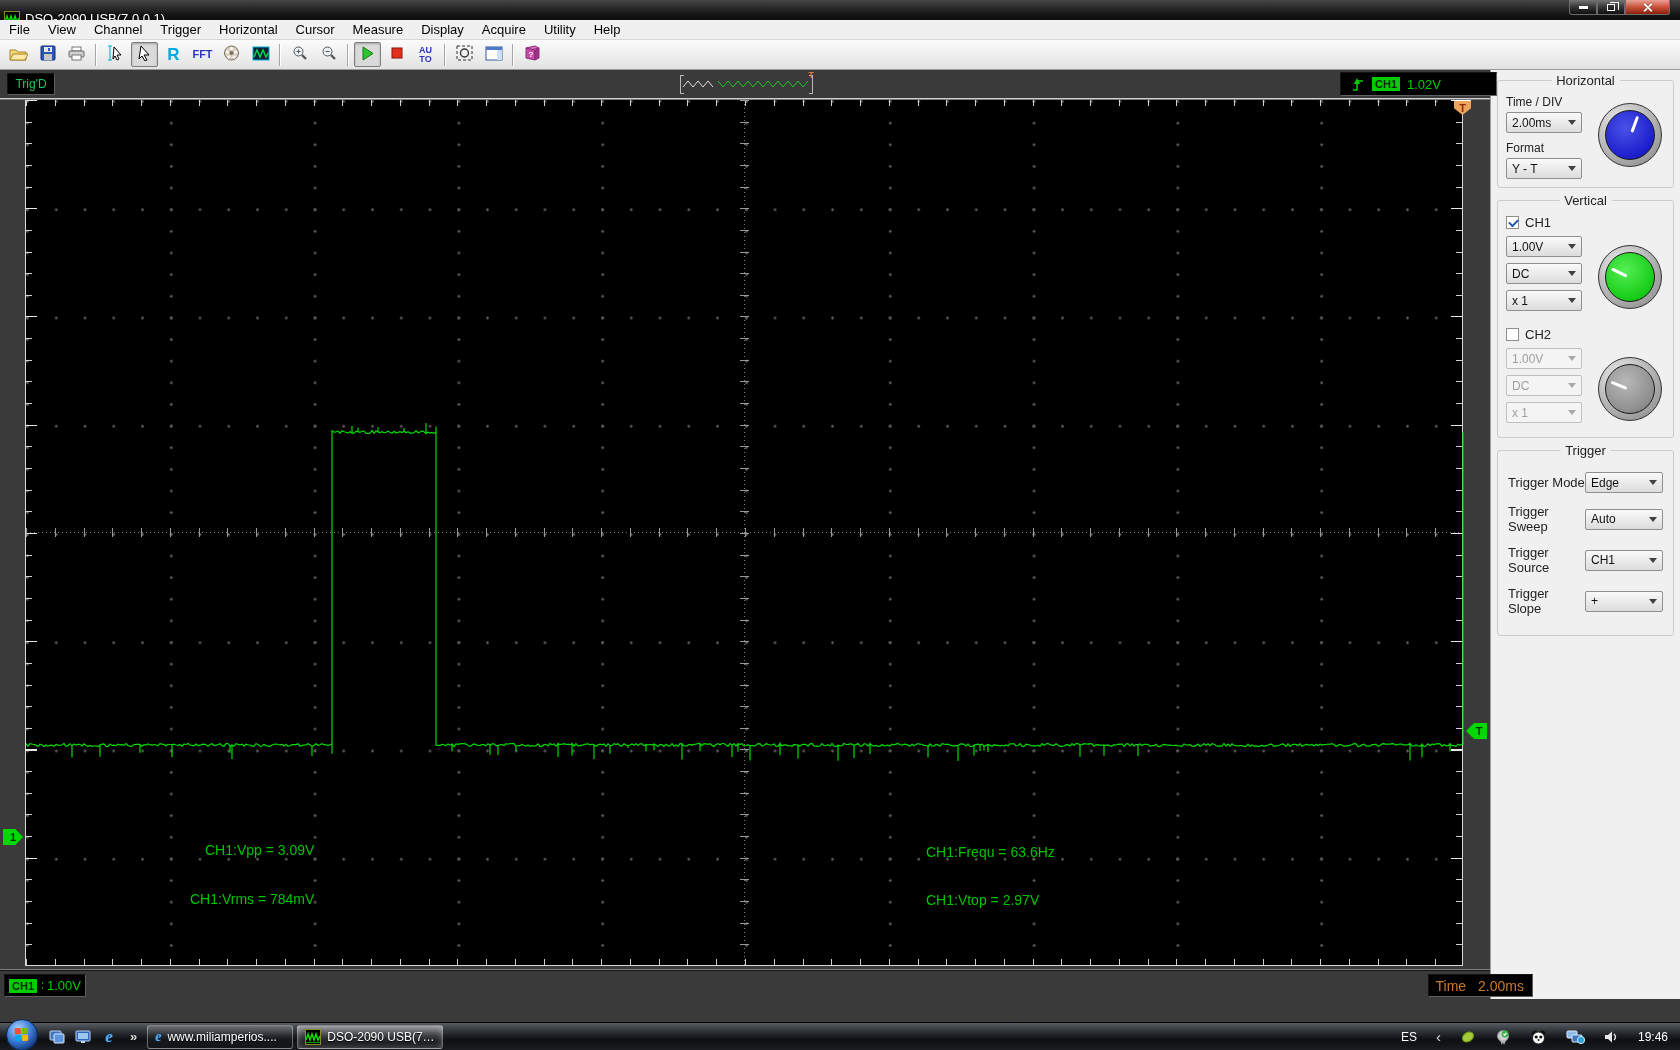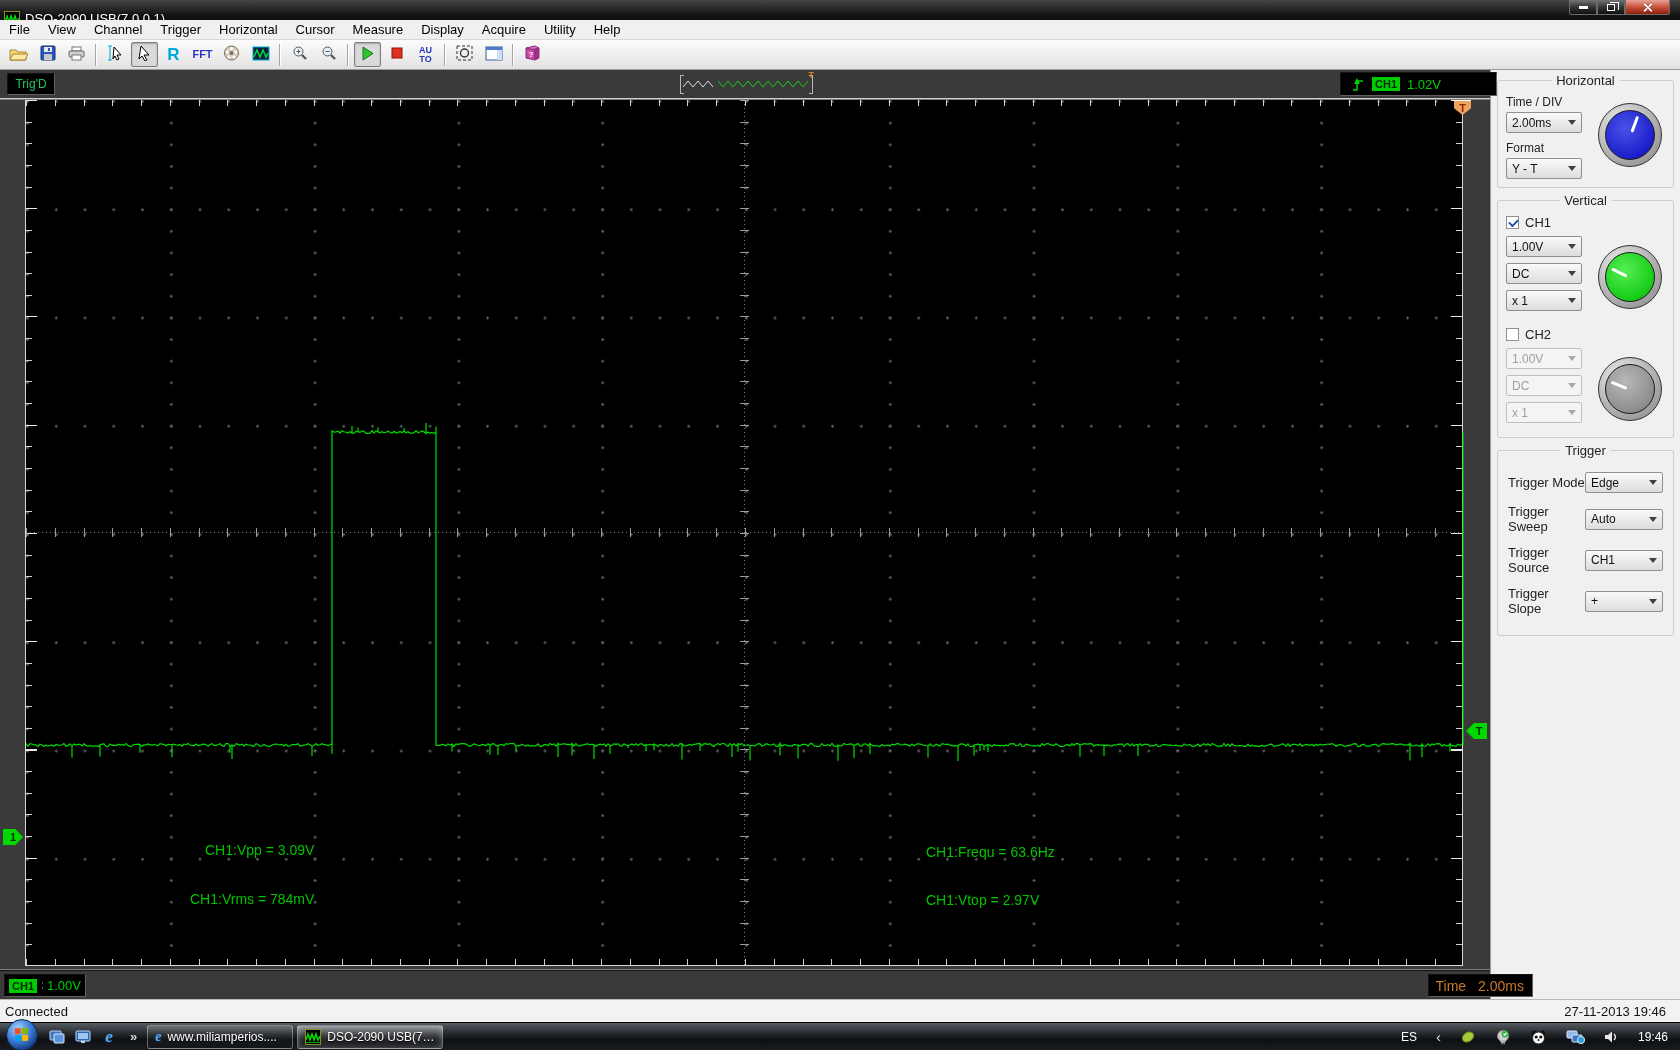--- a/index.html
+++ b/index.html
@@ -514,24 +514,20 @@
               <div class="combo">
                 <span>+</span>
                 <span class="arrow"></span>
               </div>
             </div>
           </div>
       </div>
     </div>
   </div>
 
-  <div class="statusbar">
-    <span class="sleft">Connected</span>
-    <span class="sright">27-11-2013 19:46</span>
-  </div>
 
   <div class="taskbar">
     <div class="orb">
       <span class="flag">
           <i class="f1"></i>
           <i class="f2"></i>
           <i class="f3"></i>
           <i class="f4"></i>
         </span>
     </div>

